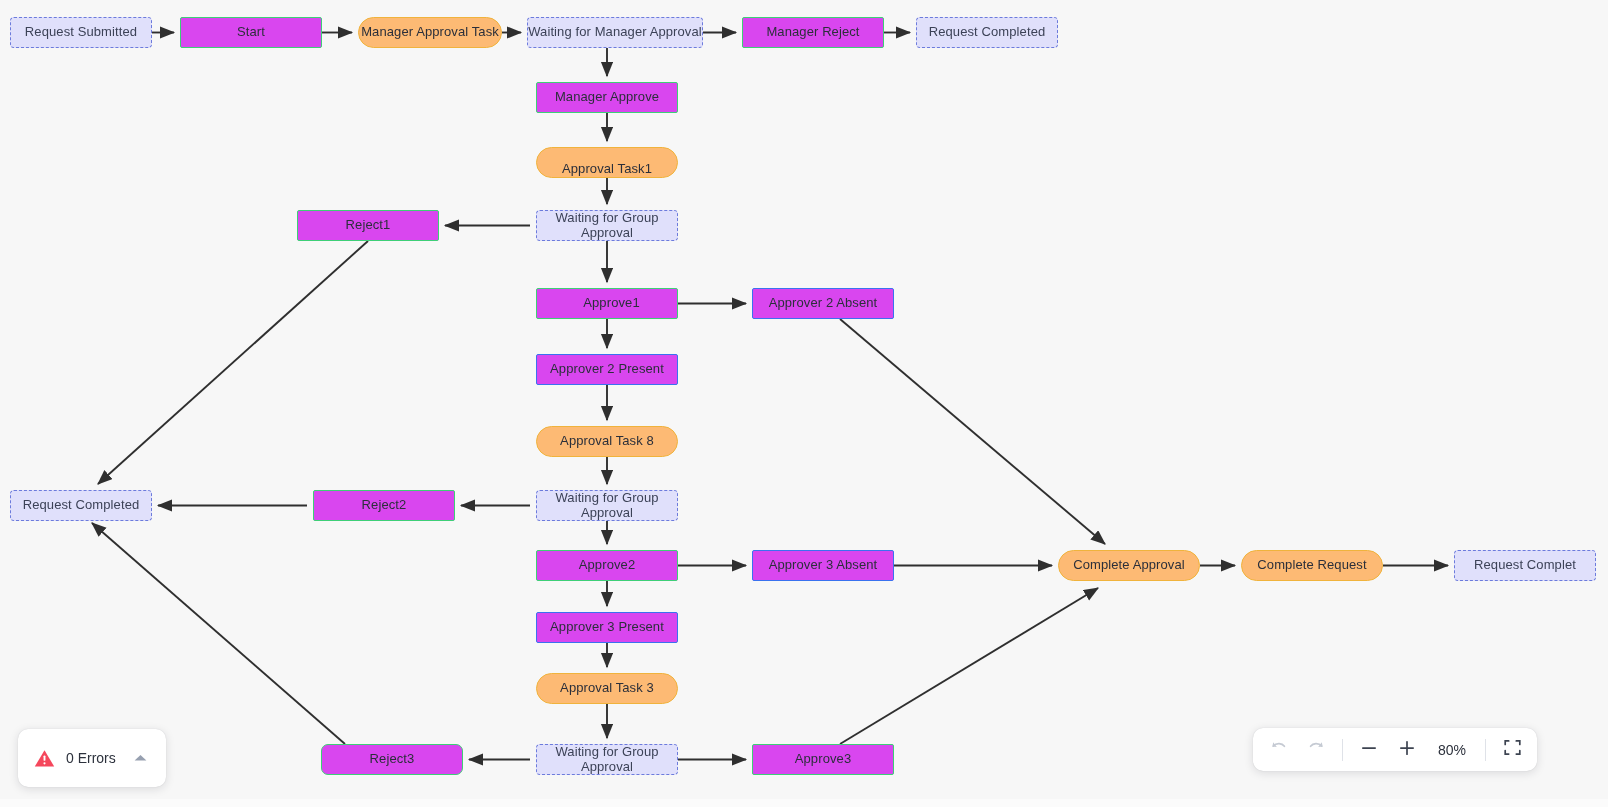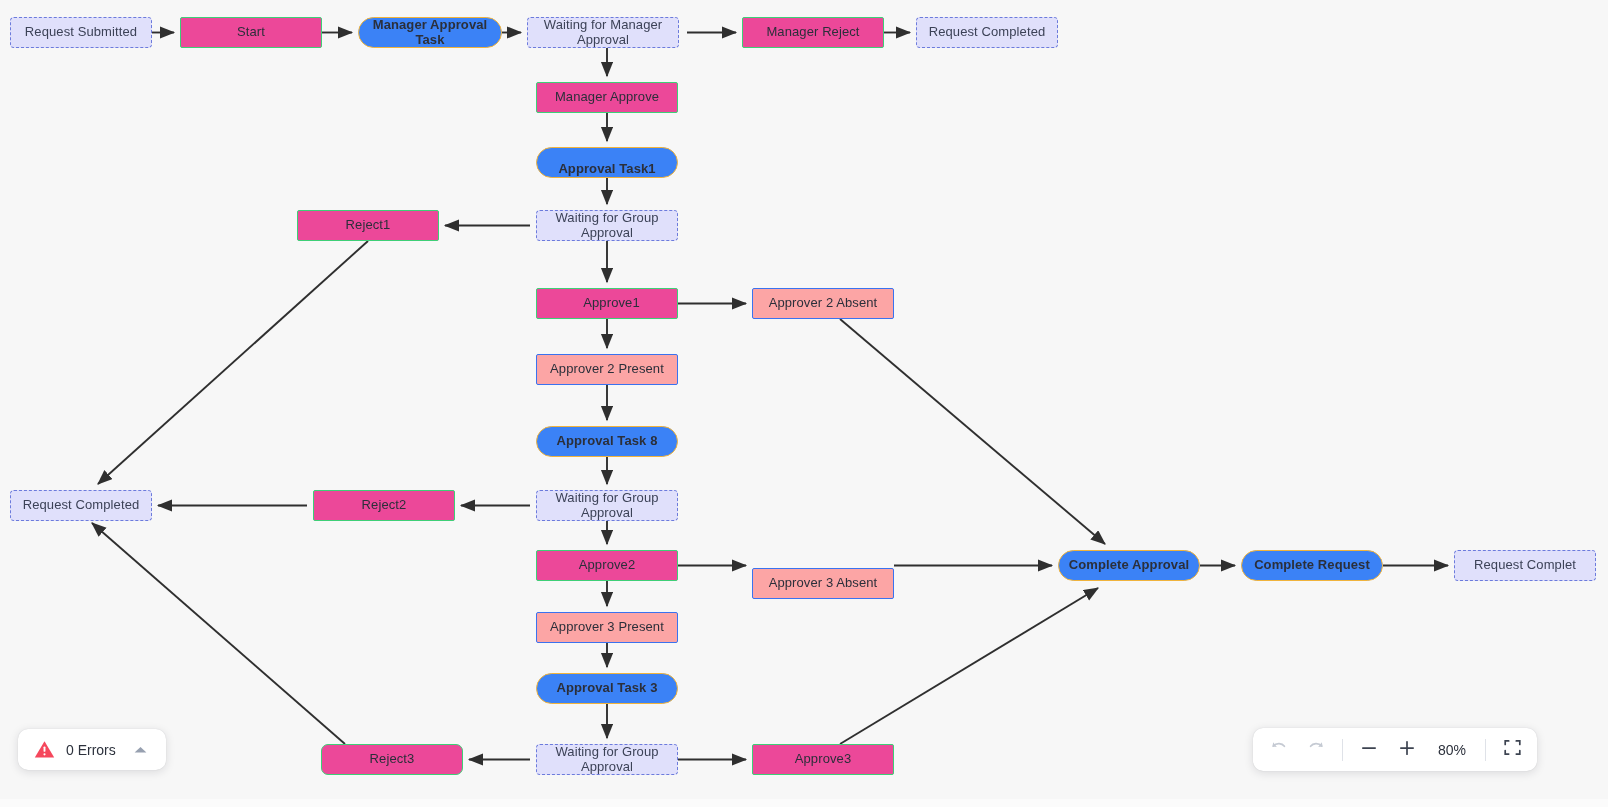--- a/index.html
+++ b/index.html
@@ -43,49 +43,48 @@
     cursor: pointer;
   }
   
   .n-state {
     background: #e0e0fb;
     border: 1.6px dashed #6c7bdc;
     border-radius: 4px;
     color: #3c4257;
   }
   .n-action {
-    background: #ec4899;
+    background: #d946ef;
     border: 1.6px solid #3ecf77;
     border-radius: 2px;
   }
   .n-task {
-    background: #3b82f6;
+    background: #fdba74;
     border: 1.6px solid #f0b33c;
     border-radius: 22px;
-    font-weight: bold;
   }
   .n-gateway {
-    background: #fca5a5;
+    background: #d946ef;
     border: 1.8px solid #3a72ef;
     border-radius: 2px;
   }
 
   
   .panel {
     position: absolute;
     background: #ffffff;
     border-radius: 10px;
     box-shadow: 0 2px 10px rgba(20,25,40,.13), 0 0 1px rgba(20,25,40,.18);
     display: flex;
     align-items: center;
   }
   #errors-panel {
     left: 18px;
     top: 729px;
-    height: 41px;
+    height: 58px;
     padding: 0 18px 0 16px;
     gap: 11px;
   }
   #errors-panel .err-text {
     font-size: 14px;
     color: #2c313c;
   }
   .warn-tri { display: block; }
   .caret-up { display: block; margin-left: 6px; }
 
@@ -186,21 +185,21 @@
     <div id="node-container">
         <div class="node n-state" style="left: 10px; top: 17px; width: 142px; height: 31px;">
           <span>Request Submitted</span>
         </div>
         <div class="node n-action" style="left: 180px; top: 17px; width: 142px; height: 31px;">
           <span>Start</span>
         </div>
         <div class="node n-task" style="left: 358px; top: 17px; width: 144px; height: 31px;">
           <span>Manager Approval Task</span>
         </div>
-        <div class="node n-state" style="left: 527px; top: 17px; width: 152px; height: 31px;">
+        <div class="node n-state" style="left: 527px; top: 17px; width: 176px; height: 31px;">
           <span>Waiting for Manager Approval</span>
         </div>
         <div class="node n-action" style="left: 742px; top: 17px; width: 142px; height: 31px;">
           <span>Manager Reject</span>
         </div>
         <div class="node n-state" style="left: 916px; top: 17px; width: 142px; height: 31px;">
           <span>Request Completed</span>
         </div>
         <div class="node n-action" style="left: 536px; top: 82px; width: 142px; height: 31px;">
           <span>Manager Approve</span>
@@ -231,21 +230,21 @@
         </div>
         <div class="node n-action" style="left: 313px; top: 490px; width: 142px; height: 31px;">
           <span>Reject2</span>
         </div>
         <div class="node n-state" style="left: 10px; top: 490px; width: 142px; height: 31px;">
           <span>Request Completed</span>
         </div>
         <div class="node n-action" style="left: 536px; top: 550px; width: 142px; height: 31px;">
           <span>Approve2</span>
         </div>
-        <div class="node n-gateway" style="left: 752px; top: 568px; width: 142px; height: 31px;">
+        <div class="node n-gateway" style="left: 752px; top: 550px; width: 142px; height: 31px;">
           <span>Approver 3 Absent</span>
         </div>
         <div class="node n-gateway" style="left: 536px; top: 612px; width: 142px; height: 31px;">
           <span>Approver 3 Present</span>
         </div>
         <div class="node n-task" style="left: 536px; top: 673px; width: 142px; height: 31px;">
           <span>Approval Task 3</span>
         </div>
         <div class="node n-state" style="left: 536px; top: 744px; width: 142px; height: 31px;">
           <span>Waiting for Group Approval</span>

